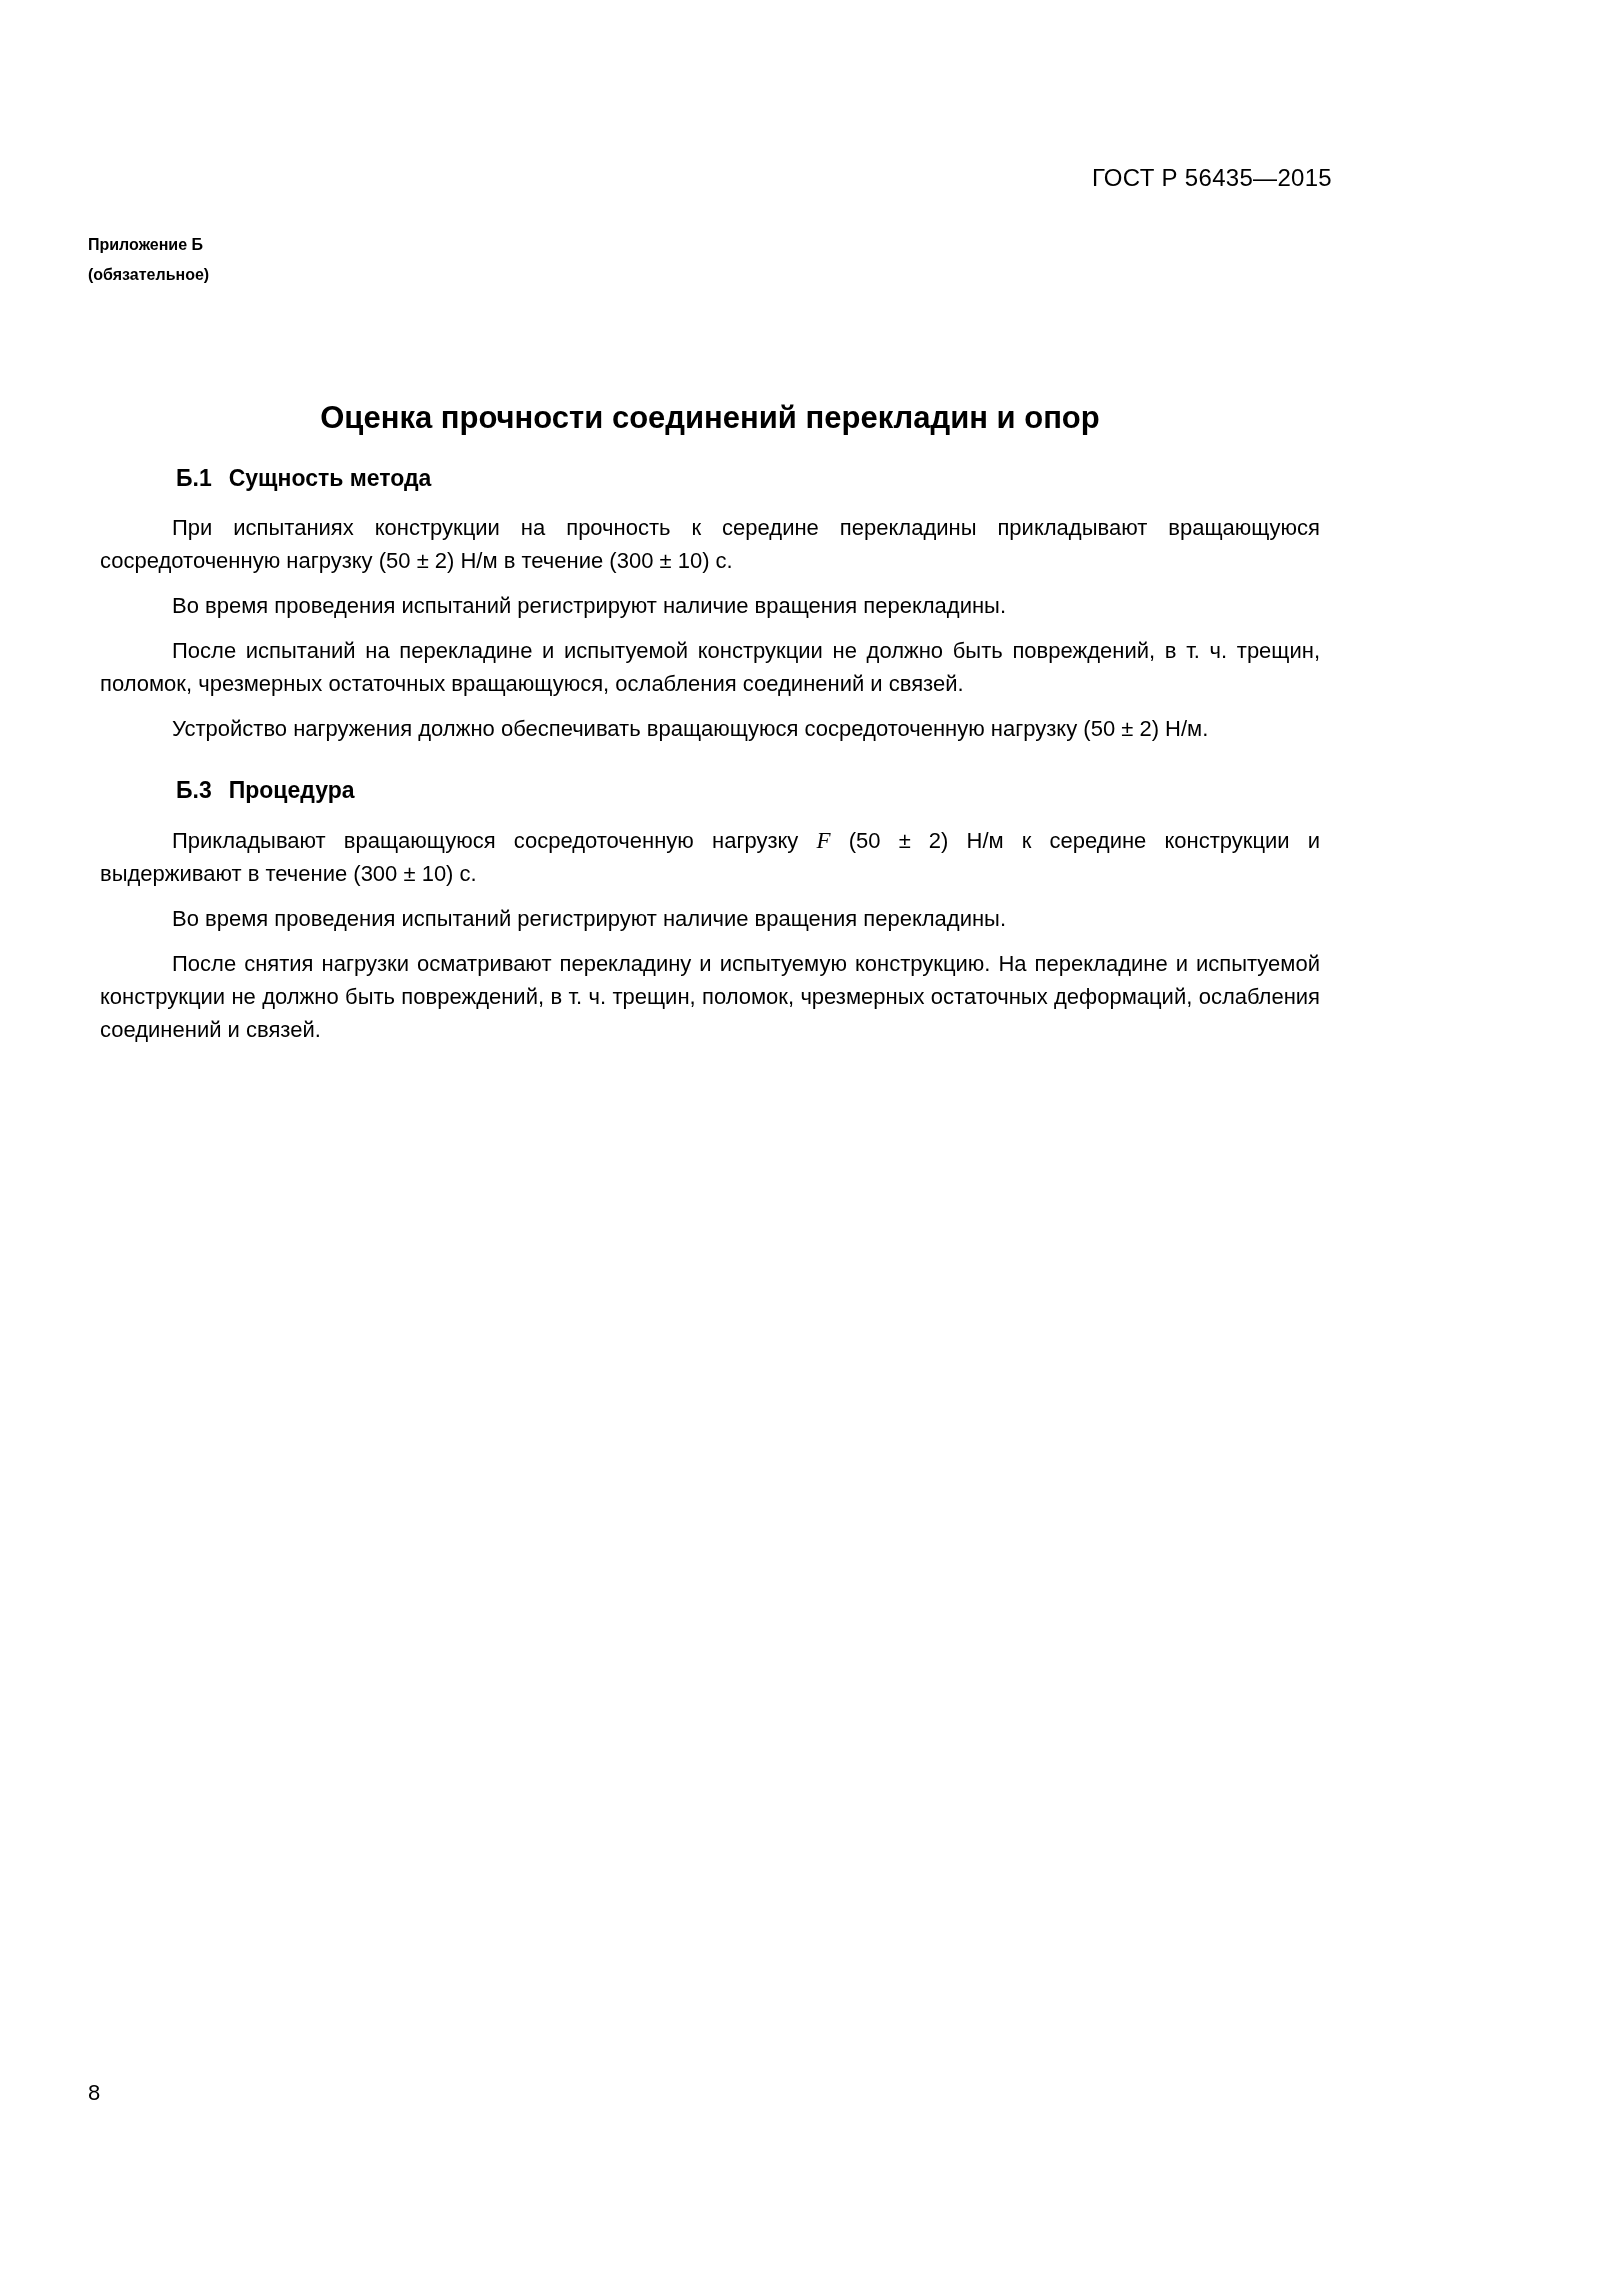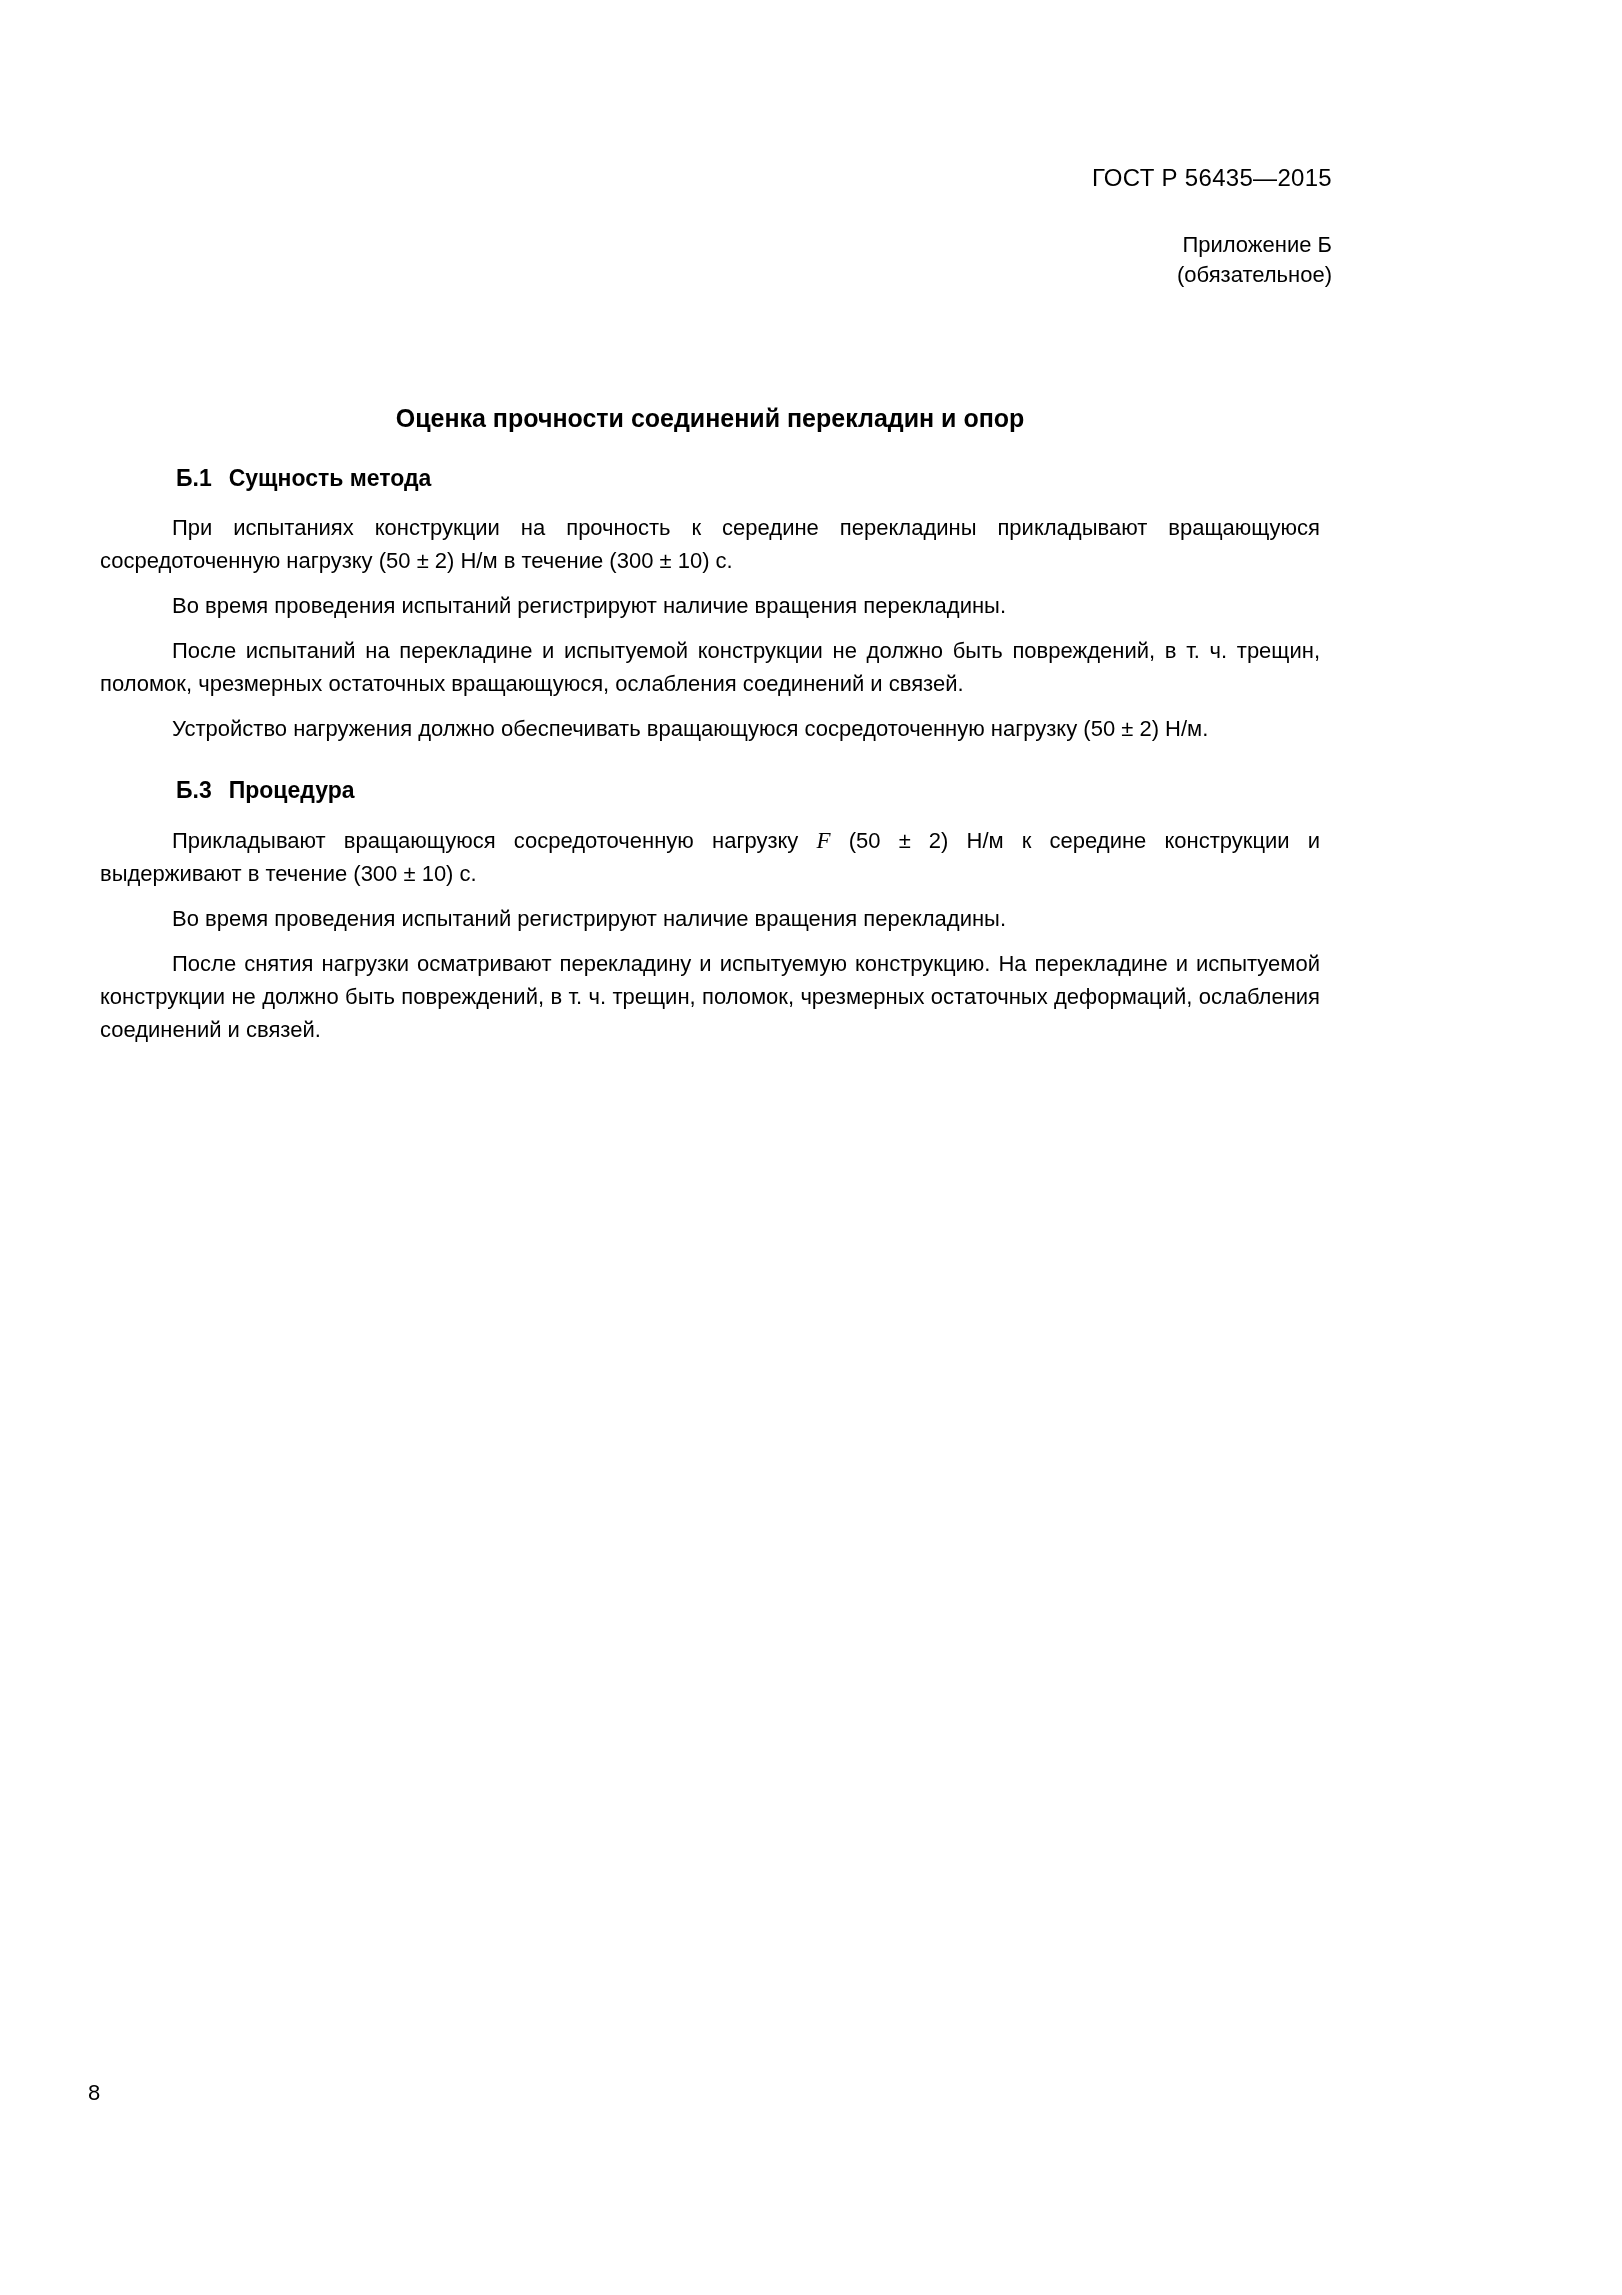--- a/index.html
+++ b/index.html
@@ -22,30 +22,30 @@
     padding: 164px 291px 0 88px;
   }
   .doc-header {
     font-size: 24px;
     font-weight: normal;
     text-align: right;
     letter-spacing: 0.3px;
   }
   .appendix-head {
     margin-top: 38px;
-    text-align: right;
-    font-weight: normal;
-    font-size: 22px;
+    text-align: left;
+    font-weight: bold;
+    font-size: 16px;
     line-height: 30px;
   }
   .doc-title {
     margin: 113px 0 0 0;
     text-align: center;
     font-weight: bold;
-    font-size: 25px;
+    font-size: 31px;
     line-height: 30px;
   }
   .sec-heading {
     font-weight: bold;
     font-size: 23px;
     line-height: 29px;
     padding-left: 72px;
     margin-top: 31px;
     margin-bottom: 18.3px;
   }

